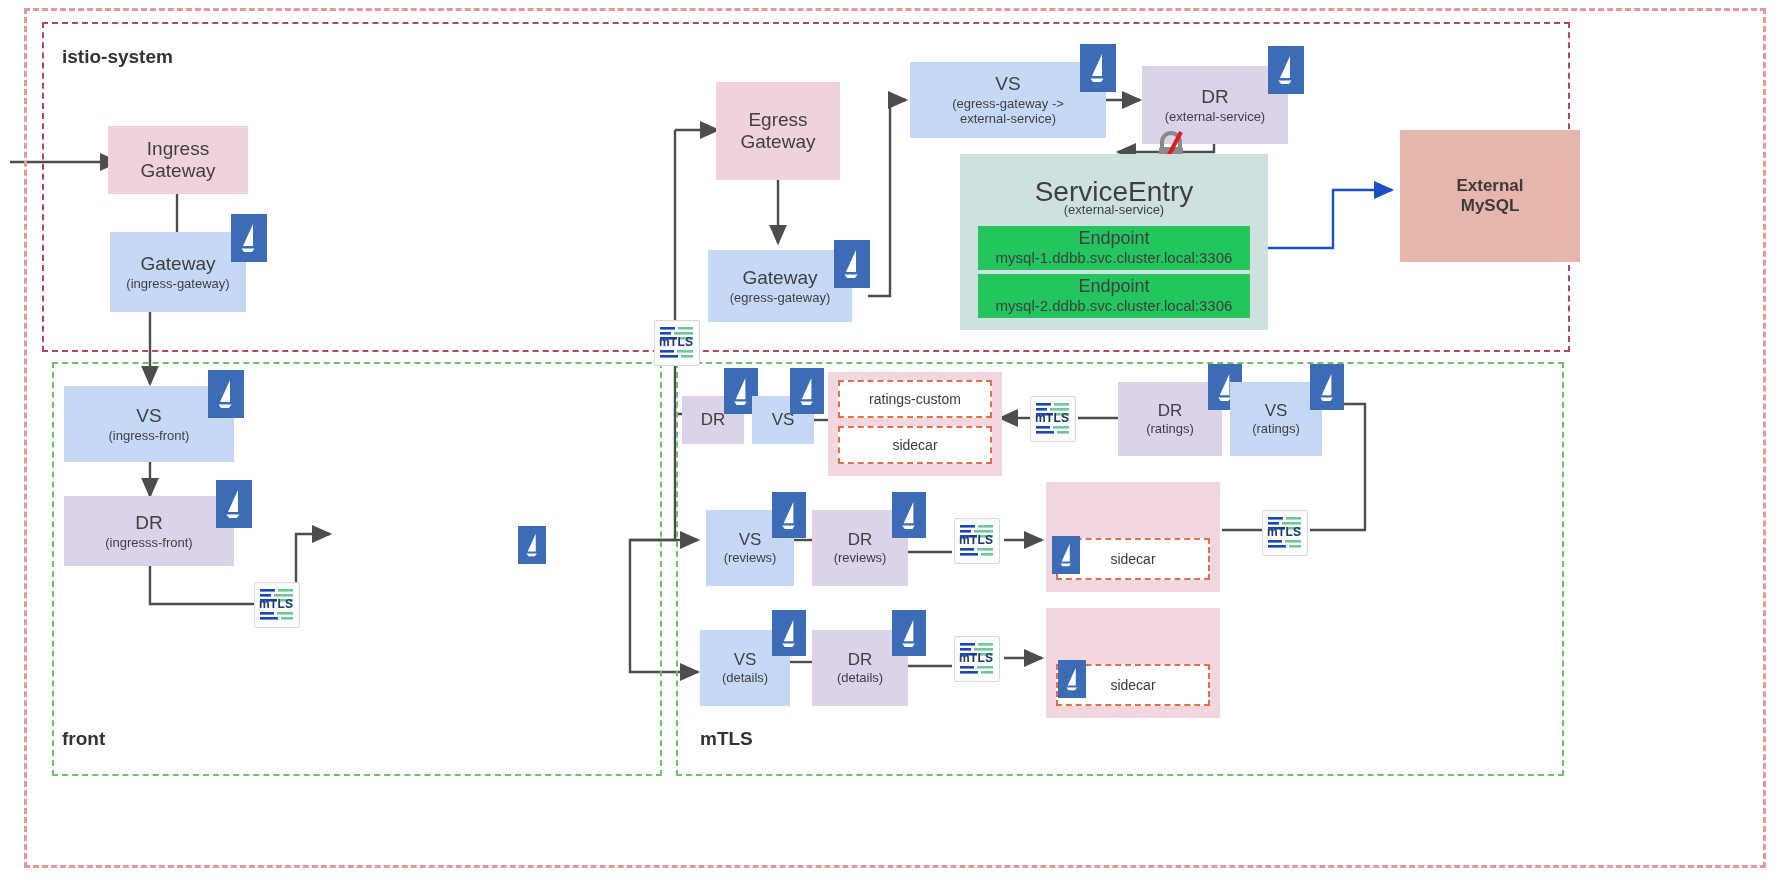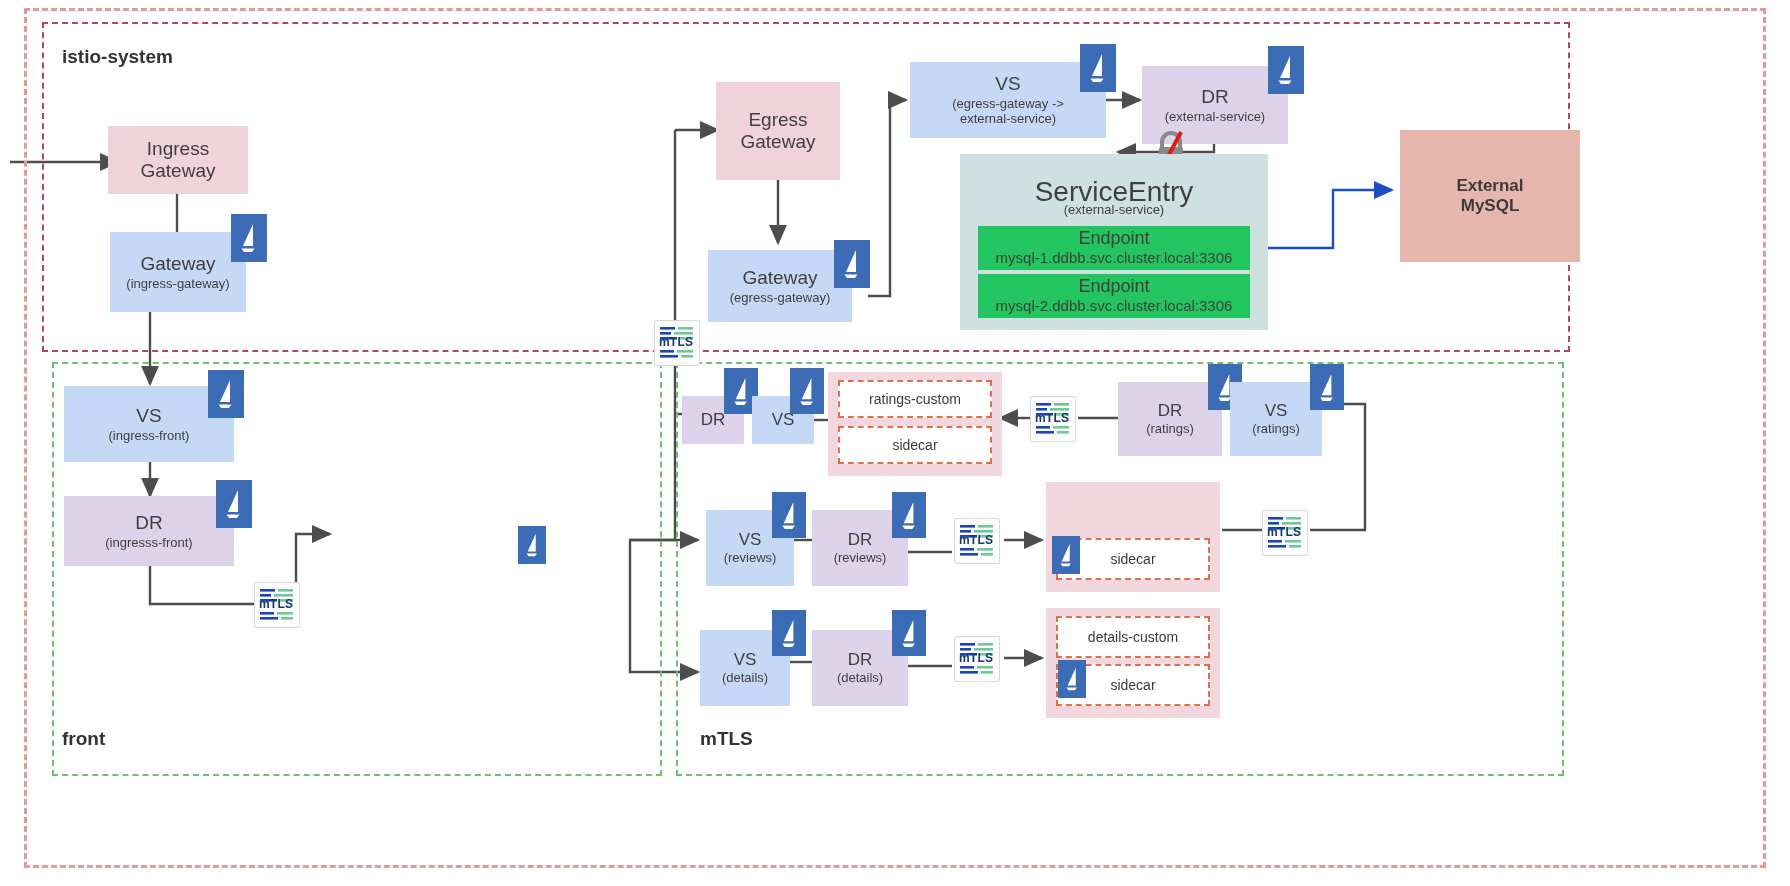--- a/index.html
+++ b/index.html
@@ -330,23 +330,20 @@
     <div class="n-sub">(details)</div>
   </div>
   <div class="istio-ico" style="left:892px;top:610px;width:34px;height:46px;">
     <svg width="25" height="33" viewBox="0 0 26 34">
         <path d="M17 3 L17 25 L7 25 Z" fill="#fff"></path>
         <path d="M5.5 27.5 H18.5 L16 31 H8 Z" fill="#fff"></path>
       </svg>
   </div>
 
   <div class="podbox" style="left:1046px;top:608px;width:174px;height:110px;">
-    <div class="pod" style="left:10px;top:8px;width:154px;height:42px;">
-      <span>details-custom</span>
-    </div>
     <div class="pod" style="left:10px;top:56px;width:154px;height:42px;">
       <span>sidecar</span>
     </div>
   </div>
   <div class="istio-ico" style="left:1058px;top:660px;width:28px;height:38px;">
     <svg width="21" height="28" viewBox="0 0 26 34">
         <path d="M17 3 L17 25 L7 25 Z" fill="#fff"></path>
         <path d="M5.5 27.5 H18.5 L16 31 H8 Z" fill="#fff"></path>
       </svg>
   </div>

